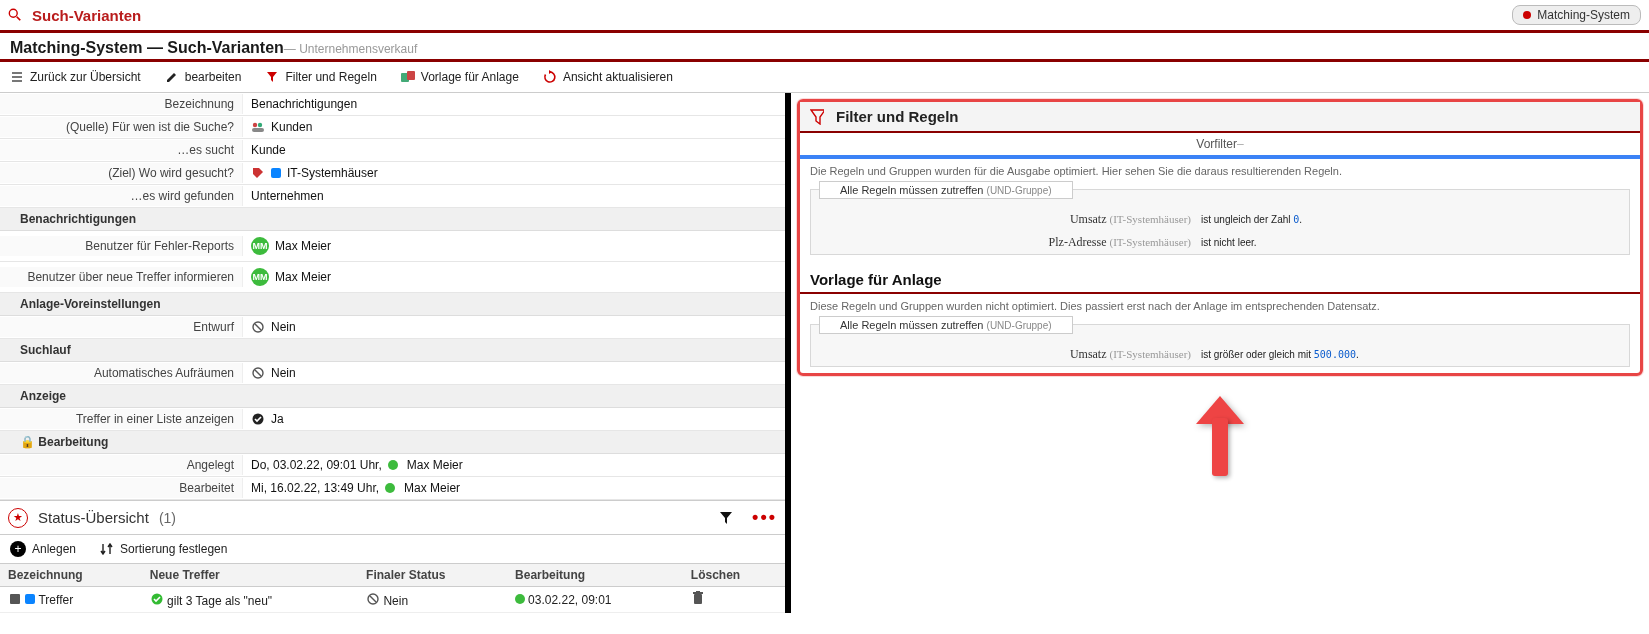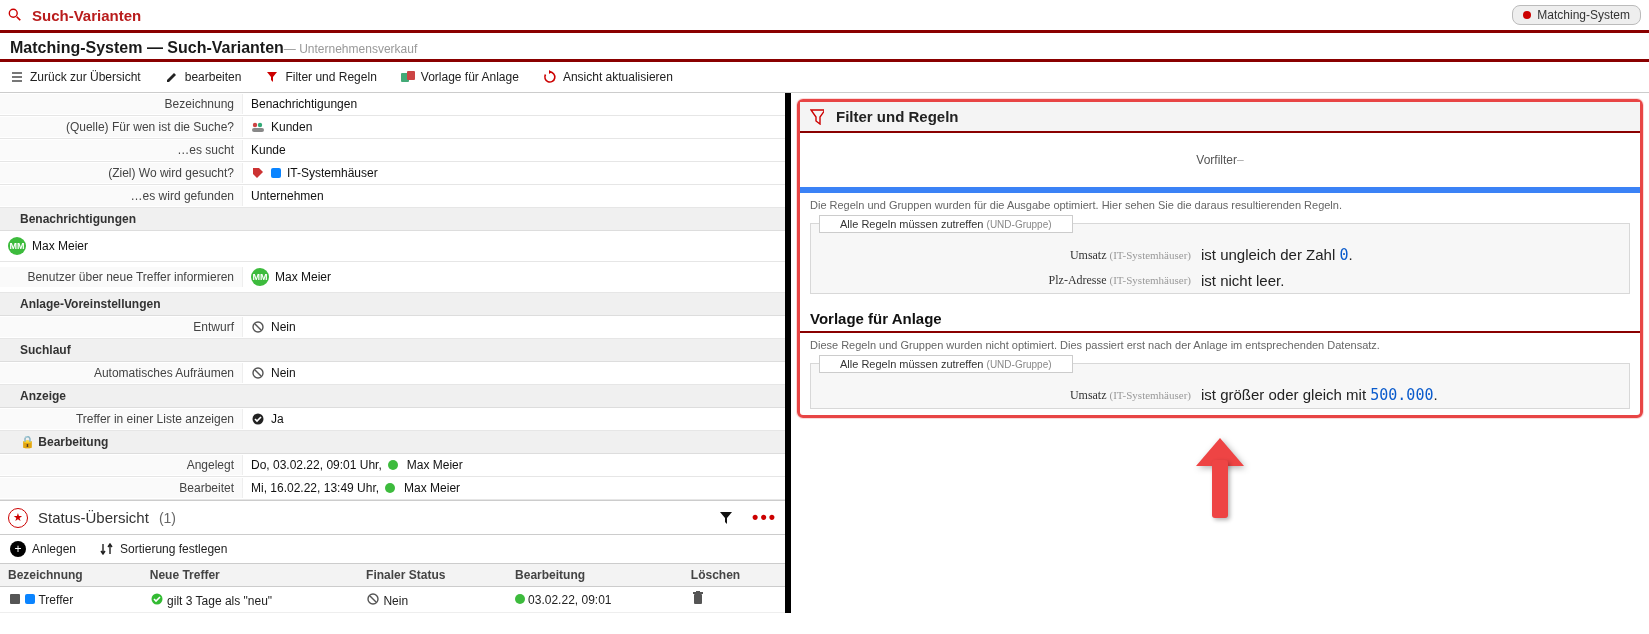--- a/index.html
+++ b/index.html
@@ -30,29 +30,29 @@
 .status-tools{display:flex;align-items:center;gap:20px}
 .status-actions{display:flex;align-items:center;gap:24px;padding:6px 10px;border-bottom:1px solid #ccc}
 .plus-circ{width:16px;height:16px;border-radius:50%;background:#000;color:#fff;display:inline-flex;align-items:center;justify-content:center;font-size:12px;line-height:1}
 .tbl{width:100%;border-collapse:collapse}
 .tbl th{text-align:left;font-size:12px;font-weight:bold;padding:4px 8px;background:#f3f3f3;border-bottom:1px solid #ccc;color:#444}
 .tbl td{font-size:12px;padding:4px 8px;border-bottom:1px solid #eee;color:#222}
 .side{flex:1}
 .panel{border:3px solid #e84545;border-radius:6px;margin:6px 6px 0 6px;box-shadow:0 0 0 1px rgba(232,69,69,.2)}
 .panel-hd{background:#f4f4f4;border-bottom:2px solid #8a0000;padding:6px 10px;display:flex;align-items:center;gap:12px}
 .panel-hd-title{font-size:15px;font-weight:bold;color:#222}
-.subtab{display:flex;align-items:center;justify-content:center;gap:0;padding:20px 0;border-bottom:6px solid #3b82f6;background:#fff;color:#555;font-size:12px}
+.subtab{display:flex;align-items:center;justify-content:center;gap:0;padding:4px 0;border-bottom:4px solid #3b82f6;background:#fff;color:#555;font-size:12px}
 .hint{font-size:11px;color:#666;padding:6px 10px}
 .rules-box{margin:6px 10px;border:1px solid #d8d8d8;background:#f7f7f7}
 .rules-legend{display:inline-block;transform:translate(8px,-9px);background:#fff;border:1px solid #ccc;padding:2px 20px;font-size:11px;color:#333}
 .rules-legend .grp{color:#888;font-size:10px}
 .rule-row{display:flex;align-items:center;padding:4px 10px;gap:10px}
 .rule-field{flex:0 0 370px;text-align:right;font-family:Liberation Serif, serif;font-size:12px;color:#333}
 .rule-src{color:#999;font-size:11px}
-.rule-cond{font-size:15px;color:#222}
+.rule-cond{font-size:10px;color:#222}
 .numlink{color:#0a5bcc;font-family:Consolas,monospace}
 .section-title{font-size:15px;font-weight:bold;color:#111;padding:10px 10px 4px 10px;border-bottom:2px solid #8a0000}
 .big-arrow{position:relative;width:40px;height:80px;margin:0 auto}
 .big-arrow .shaft{position:absolute;left:12px;top:22px;width:16px;height:58px;background:#e44;border-radius:3px;box-shadow:2px 2px 4px rgba(0,0,0,.3)}
 .big-arrow .head{position:absolute;left:-4px;top:0;width:0;height:0;border-left:24px solid transparent;border-right:24px solid transparent;border-bottom:28px solid #e44;filter:drop-shadow(2px 2px 3px rgba(0,0,0,.3))}
 svg{display:block}
 </style>
 </head>
 <body>
 
@@ -160,20 +160,21 @@
           <span>IT-Systemhäuser</span>
         </div>
       </div>
   <div class="row">
         <div class="lbl">…es wird gefunden</div>
         <div class="val">Unternehmen</div>
       </div>
 
   <div class="section-hd">Benachrichtigungen</div>
   <div class="row" style="min-height:30px">
+        <div class="lbl">Benutzer für Fehler-Reports</div>
         <div class="val">
           <span class="avatar">MM</span>
           <span>Max Meier</span>
         </div>
       </div>
   <div class="row" style="min-height:30px">
         <div class="lbl">Benutzer über neue Treffer informieren</div>
         <div class="val">
           <span class="avatar">MM</span>
           <span>Max Meier</span>

